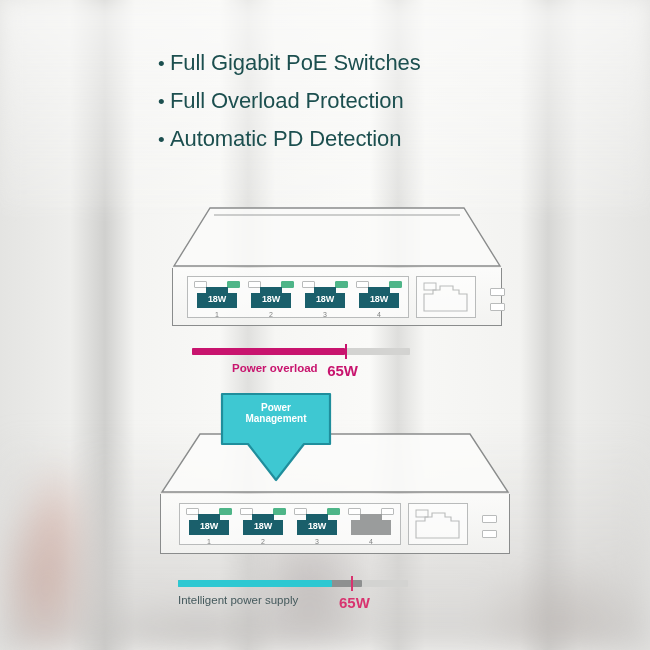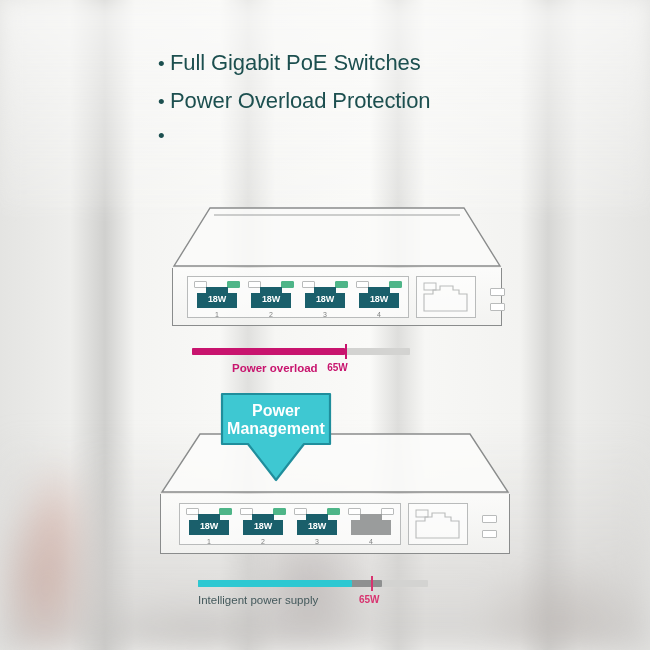--- a/index.html
+++ b/index.html
@@ -220,41 +220,41 @@
   }
   .meter-cap {
     position: absolute;
     left: 0;
     font-size: 11.5px;
     font-weight: bold;
     white-space: nowrap;
   }
   .meter-val {
     position: absolute;
-    font-size: 10px;
+    font-size: 15px;
     font-weight: bold;
     white-space: nowrap;
   }
 
   
   #pm-arrow {
     position: absolute;
     left: 220px;
     top: 392px;
     width: 112px;
     height: 90px;
     z-index: 7;
   }
   #pm-arrow svg { position: absolute; inset: 0; }
   #pm-arrow .arrow-text {
     position: absolute;
     left: 0; right: 0;
     top: 10px;
     text-align: center;
-    font-size: 16px;
+    font-size: 10px;
     font-weight: bold;
     color: #ffffff;
     line-height: 1.12;
     z-index: 2;
   }
 </style>
 </head>
 <body>
 
 <div id="bg"></div>
@@ -263,25 +263,26 @@
 
 <div id="features">
 
   <div class="feature-row">
     <span class="bullet">•</span>
     <span class="feature-text">Full Gigabit PoE Switches</span>
   </div>
 
   <div class="feature-row">
     <span class="bullet">•</span>
-    <span class="feature-text">Power Overload Protection</span>
+    <span class="feature-text">Full Overload Protection</span>
   </div>
 
   <div class="feature-row">
     <span class="bullet">•</span>
+    <span class="feature-text">Automatic PD Detection</span>
   </div>
 
 </div>
 
 <div class="switch" id="switch-top" style="left:172px; top:206px; width:330px;">
 
   <div class="sw-top">
     <svg width="330" height="62" viewBox="0 0 330 62">
       <path d="M 38 2 L 292 2 L 328 60 L 2 60 Z" fill="rgba(250,250,249,0.85)" stroke="#8a8c8c" stroke-width="1.4"></path>
       <path d="M 42 9 L 288 9" stroke="#9d9f9f" stroke-width="1.1" fill="none"></path>
@@ -468,21 +469,21 @@
 
       <div class="side-leds">
         <span class="side-led"></span>
         <span class="side-led"></span>
       </div>
 
     </div>
   </div>
 </div>
 
-<div class="meter" id="meter-intelligent" style="left:178px; top:580px; width:230px;margin-left:20px;">
+<div class="meter" id="meter-intelligent" style="left:178px; top:580px; width:230px;">
   <div class="meter-track">
     <div class="meter-fill" id="in-over" style="background:#8e9090; width:80%;"></div>
     <div class="meter-fill" id="in-fill" style="background:#2dc8d2; width:67%;"></div>
     <div class="meter-tick" id="in-tick" style="background:#d8336f; left:75%;"></div>
   </div>
   <div class="meter-labels">
     <span class="meter-cap" style="color:#44595c; font-weight:normal;">Intelligent power supply</span>
     <span class="meter-val" style="color:#d8336f; left:70%;">65W</span>
   </div>
 </div>

